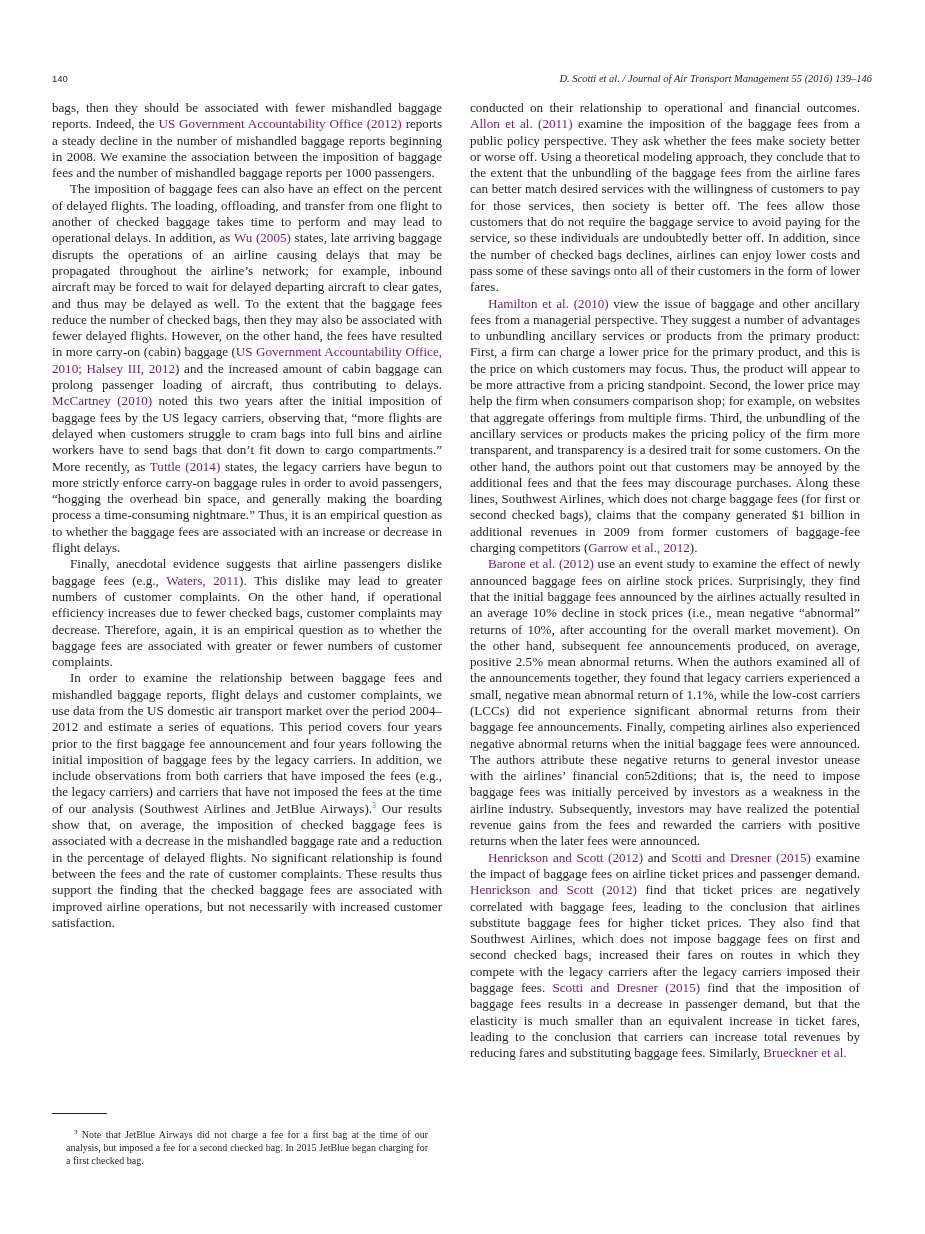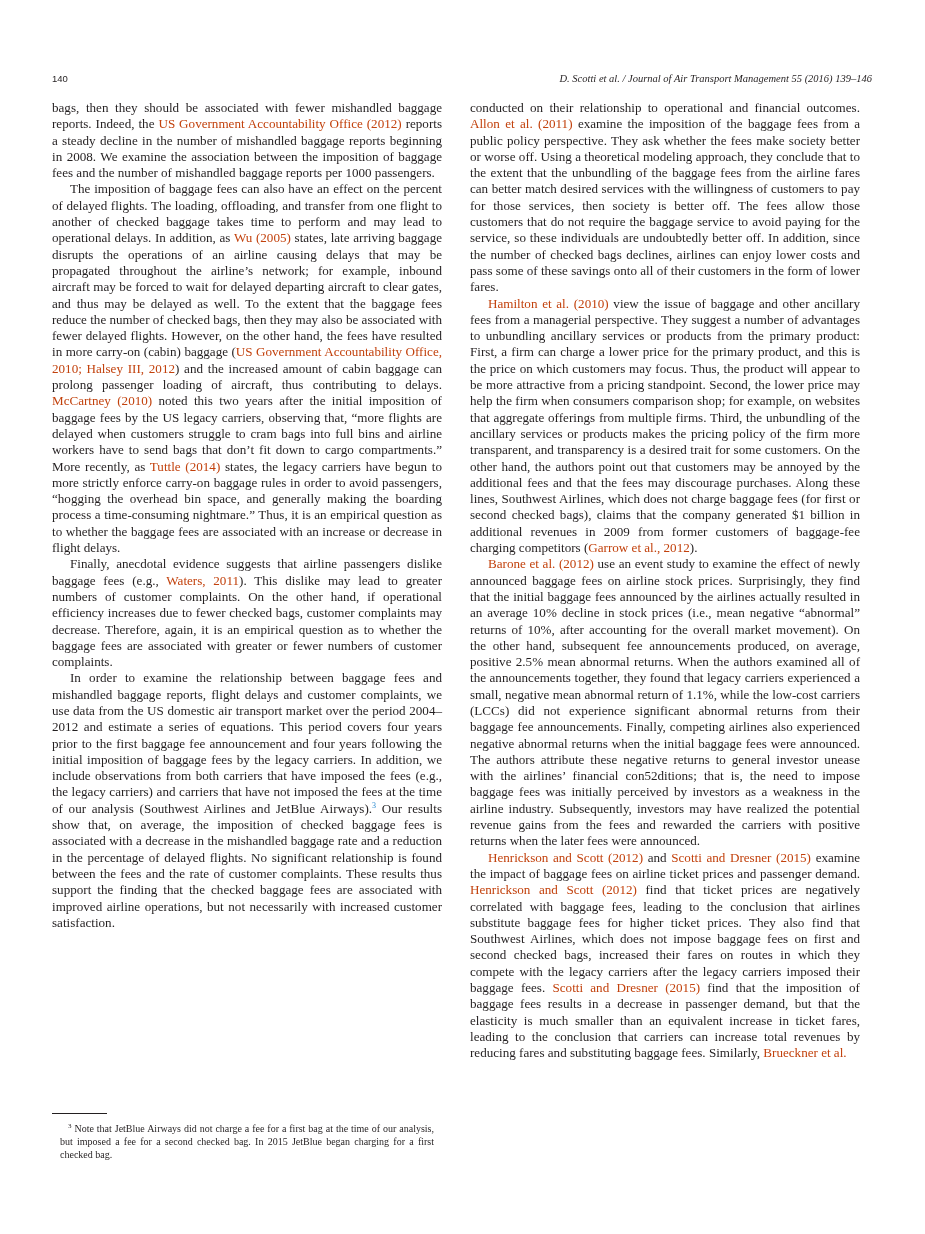--- a/index.html
+++ b/index.html
@@ -8,26 +8,26 @@
   .running-head { position: absolute; top: 72px; left: 52px; width: 808px; height: 14px;
                   font-size: 10px; line-height: 14px; }
   .page-num { position: absolute; left: 0; top: 0; font-family: "Liberation Sans", sans-serif; font-size: 9.5px; text-align: center; }
   .journal-ref { position: absolute; left: 12px; width: 100%; text-align: right; top: 0; font-style: italic; font-size: 10.5px; }
   .col { position: absolute; top: 100px; width: 390px; font-size: 13.1px; line-height: 16.3px;
          text-align: justify; hyphens: manual; font-family: "Liberation Serif", serif; }
   .col-left { left: 52px; }
   .col-right { left: 470px; }
   .col p { margin: 0; }
   .col p.indent { text-indent: 18px; }
-  a.cite { color: #c2410c; text-decoration: none; }
+  a.cite { color: #701a75; text-decoration: none; }
   sup.fn { color: #2a8ad0; font-size: 8px; vertical-align: 5px; line-height: 0; }
   .section-heading { font-style: italic; margin: 24px 0 24px 0 !important; text-align: left; }
   .footnote-area { position: absolute; left: 52px; top: 1113px; width: 390px; }
   .fn-rule { width: 55px; height: 0; border-top: 1px solid #231f20; margin-bottom: 5px; }
-  .footnote { font-size: 10px; line-height: 13px; text-align: justify; margin: 8px; text-indent: 8px; }
+  .footnote { font-size: 10px; line-height: 13px; text-align: justify; margin: 14px; text-indent: 8px; }
   .footnote sup { font-size: 7px; vertical-align: 4px; line-height: 0; }
 </style>
 </head>
 <body>
 
 <div class="running-head">
   <span class="page-num">140</span>
   <span class="journal-ref">D. Scotti et al. / Journal of Air Transport Management 55 (2016) 139–146</span>
 </div>
 

